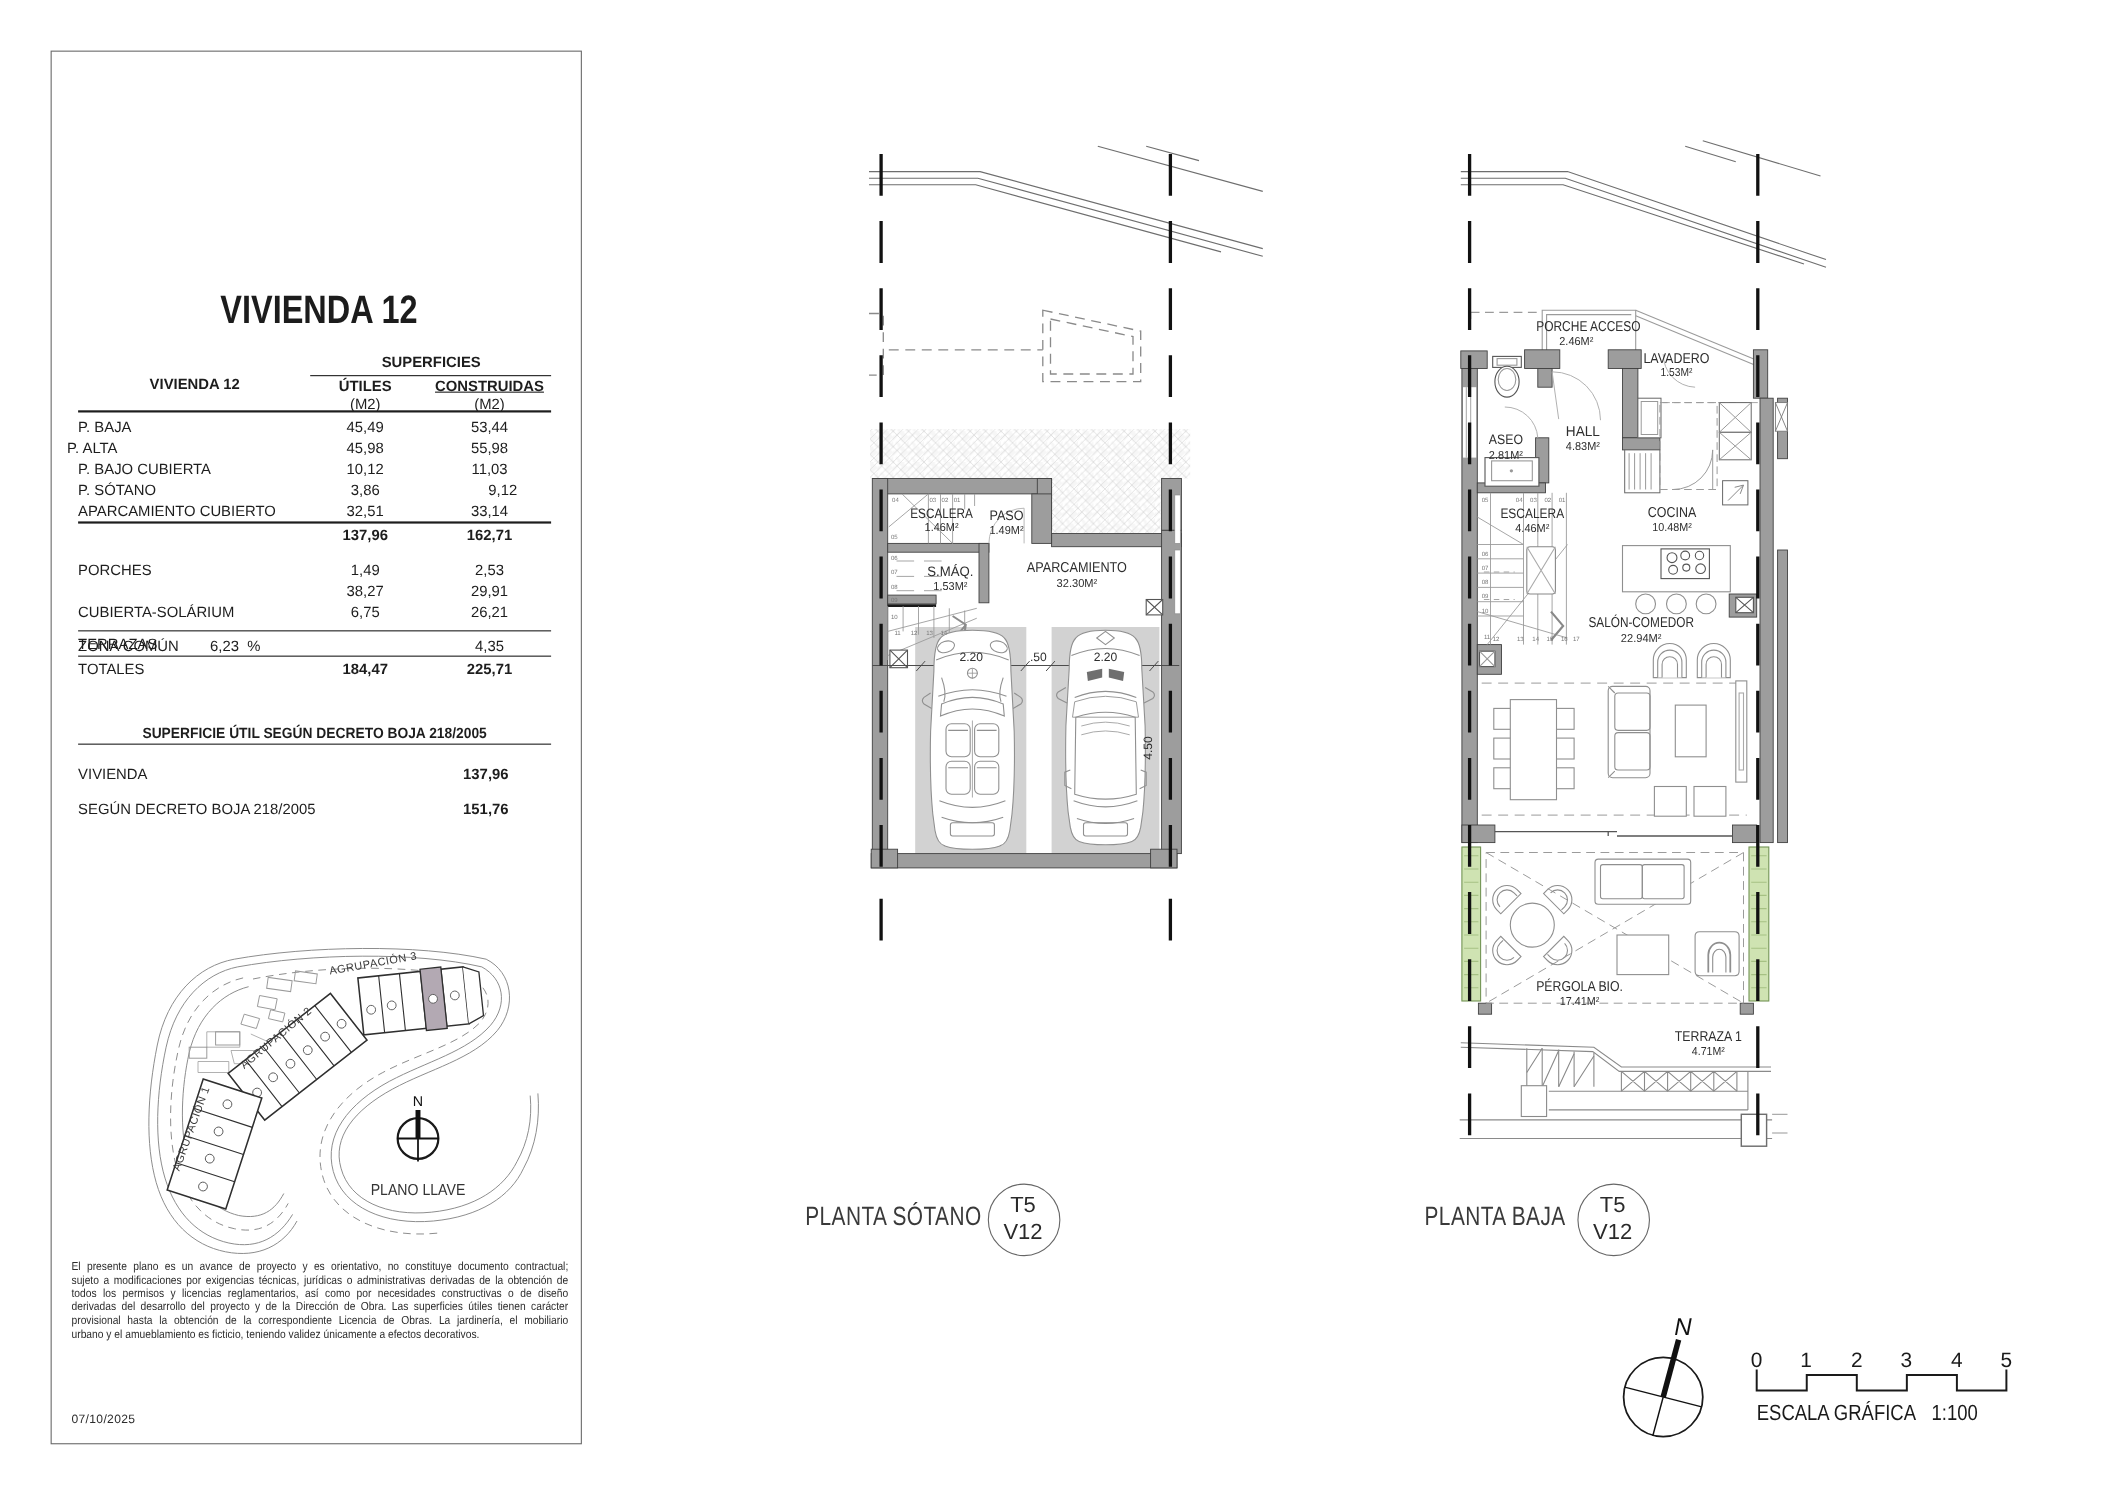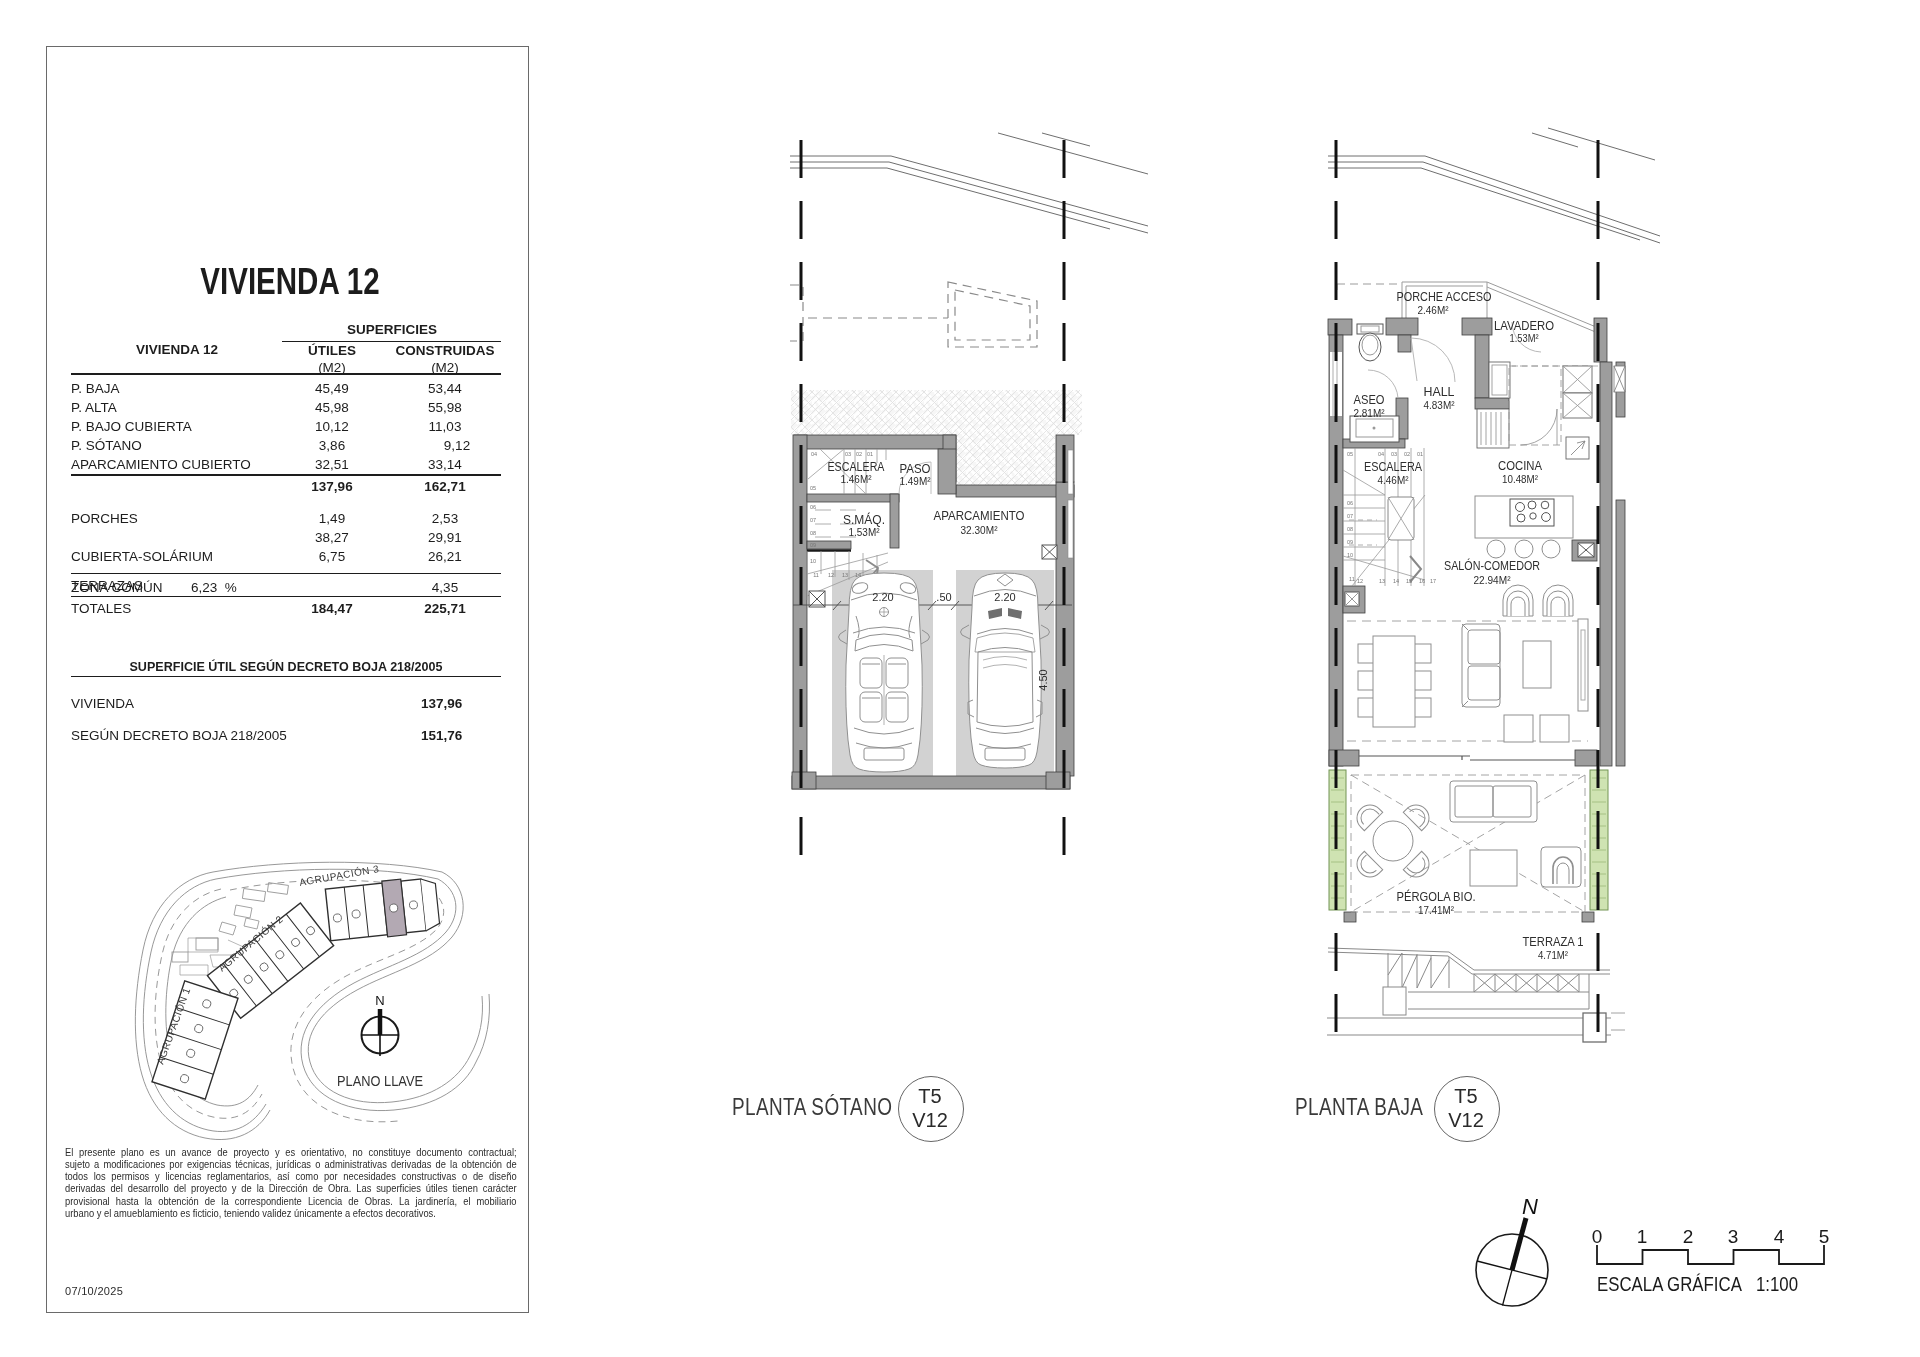--- a/index.html
+++ b/index.html
@@ -16,30 +16,30 @@
 <div id="page">
 
   <div class="abs" style="left:46px;top:46px;width:481px;height:1265px;border:1.5px solid #6a6a6a;"></div>
 
   <div class="abs" style="left:50px;top:261px;width:480px;text-align:center;font-size:36px;color:#1c1c1c;font-weight:bold;transform:scaleX(0.82);">VIVIENDA 12</div>
 
   <div class="abs tbl b ctr" style="left:282px;top:322px;width:220px;">SUPERFICIES</div>
   <div class="abs" style="left:282px;top:341px;width:219px;border-top:1.5px solid #1d1d1d;"></div>
   <div class="abs tbl b" style="left:136px;top:342px;">VIVIENDA 12</div>
   <div class="abs tbl b ctr" style="left:282px;top:343px;width:100px;text-align:center;">ÚTILES</div>
-  <div class="abs tbl b ctr" style="left:389px;top:343px;width:112px;">CONSTRUIDAS</div>
+  <div class="abs tbl b ctr" style="left:389px;top:343px;width:112px;text-decoration:underline;">CONSTRUIDAS</div>
   <div class="abs tbl ctr" style="left:282px;top:360px;width:100px;">(M2)</div>
   <div class="abs tbl ctr" style="left:389px;top:360px;width:112px;">(M2)</div>
   <div class="abs" style="left:71px;top:373px;width:430px;border-top:2px solid #1d1d1d;"></div>
 
   <div class="abs tbl" style="left:71px;top:381px;">P. BAJA</div>
   <div class="abs tbl ctr" style="left:282px;top:381px;width:100px;">45,49</div>
   <div class="abs tbl ctr" style="left:389px;top:381px;width:112px;">53,44</div>
 
-  <div class="abs tbl" style="left:71px;top:400px;text-align:center;">P. ALTA</div>
+  <div class="abs tbl" style="left:61px;top:400px;text-align:center;">P. ALTA</div>
   <div class="abs tbl ctr" style="left:282px;top:400px;width:100px;">45,98</div>
   <div class="abs tbl ctr" style="left:389px;top:400px;width:112px;">55,98</div>
 
   <div class="abs tbl" style="left:71px;top:419px;">P. BAJO CUBIERTA</div>
   <div class="abs tbl ctr" style="left:282px;top:419px;width:100px;">10,12</div>
   <div class="abs tbl ctr" style="left:389px;top:419px;width:112px;">11,03</div>
 
   <div class="abs tbl" style="left:71px;top:438px;">P. SÓTANO</div>
   <div class="abs tbl ctr" style="left:282px;top:438px;width:100px;">3,86</div>
   <div class="abs tbl ctr" style="left:401px;top:438px;width:112px;">9,12</div>

